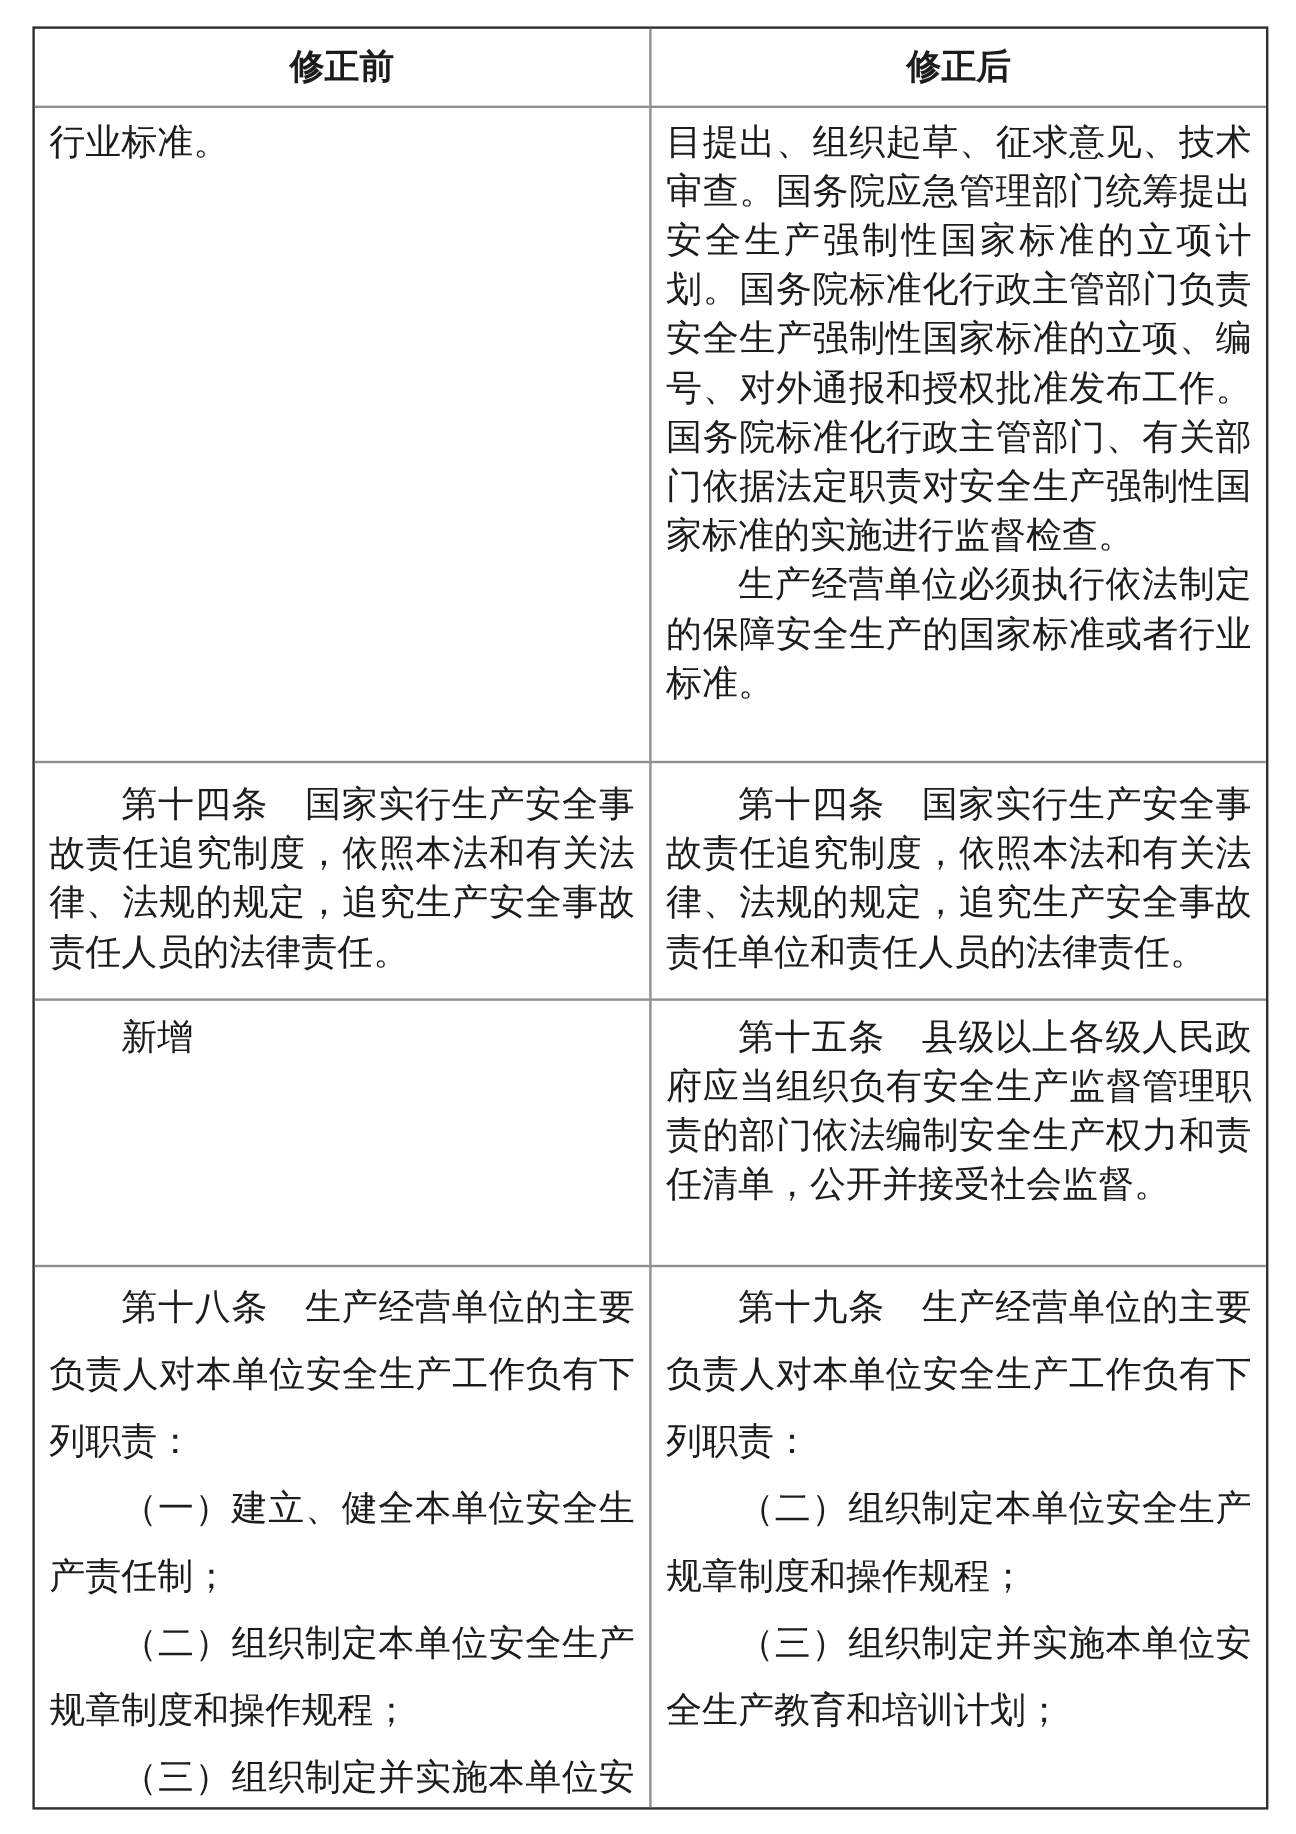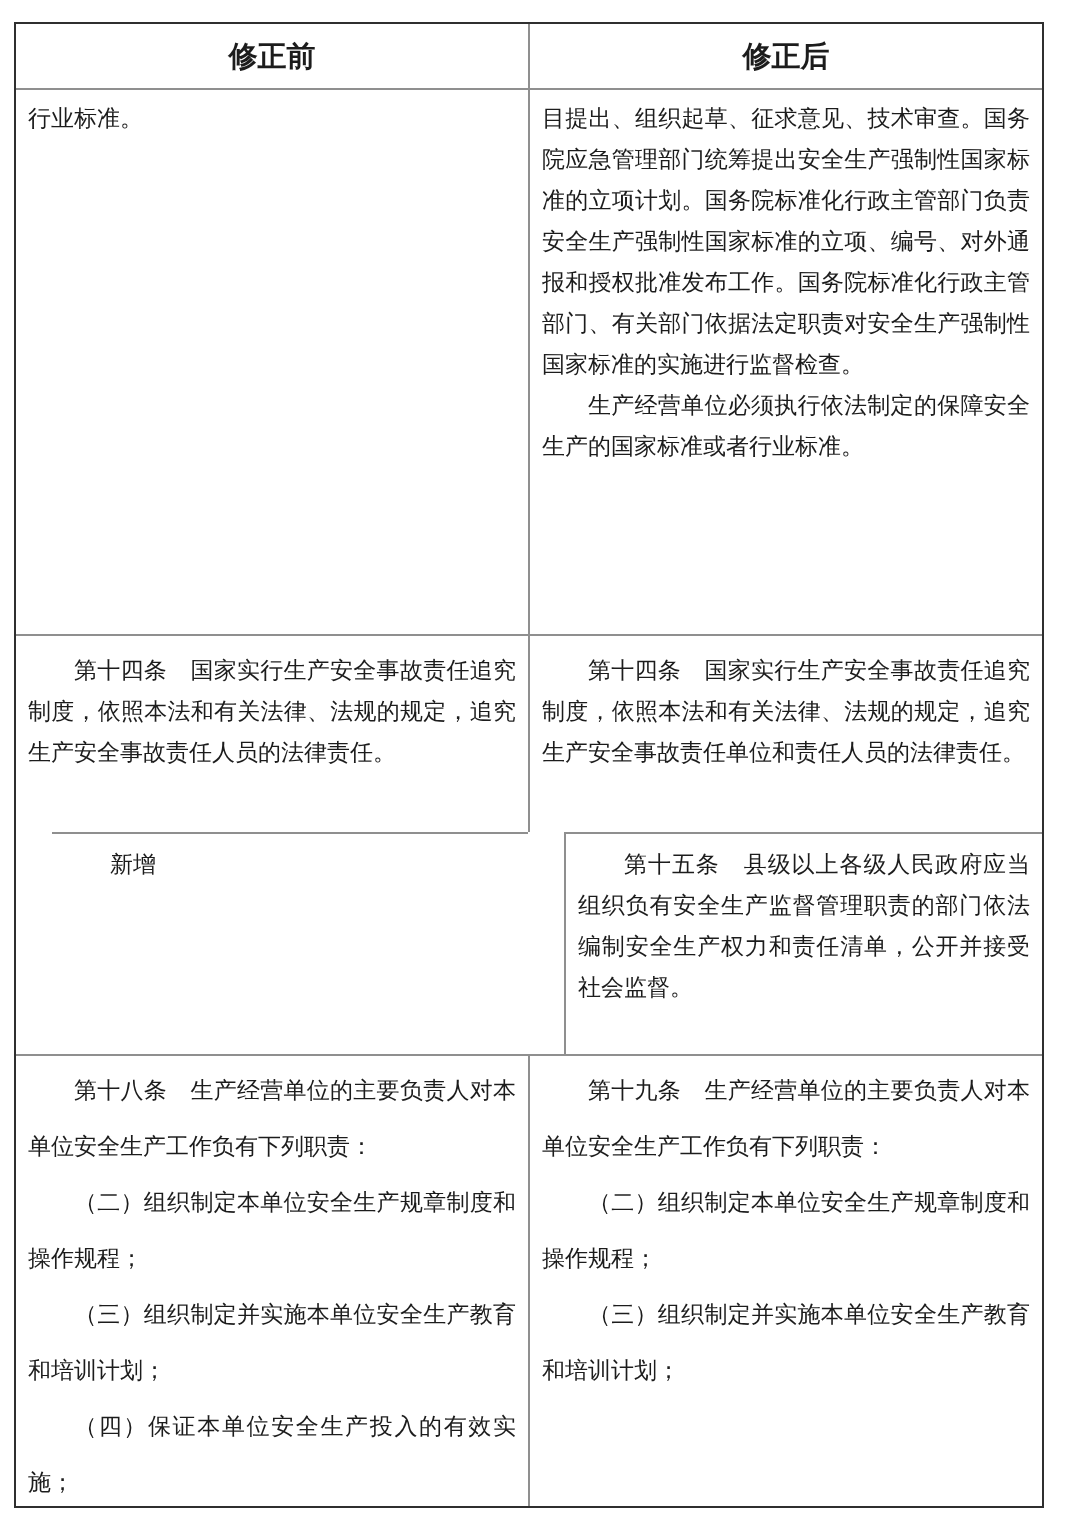--- a/index.html
+++ b/index.html
@@ -11,47 +11,47 @@
   html,body{margin:0;padding:0;}
   body{
     width:1080px;height:1528px;
     background:var(--paper);
     font-family:"Liberation Serif","DejaVu Serif",serif;
     color:var(--ink);
     position:relative;
     overflow:hidden;
   }
   .tbl{
-    position:absolute;left:14px;top:22px;
+    position:absolute;left:27px;top:22px;
     width:1030px;height:1486px;
     box-sizing:border-box;
     border:2px solid var(--outer);
     display:grid;
     grid-template-columns:512px 1fr;
     grid-template-rows:64px 546px 198px 222px 1fr;
     background:var(--paper);
   }
   .cell{
     box-sizing:border-box;
     overflow:hidden;
     padding:8px 12px 0 12px;
-    font-size:23px;
+    font-size:30px;
     line-height:41px;
   }
   .cell.c2{border-left:2px solid var(--inner);}
   .cell.body{border-top:2px solid var(--inner);}
   .cell.head{
     display:flex;align-items:center;justify-content:center;
     font-family:"Liberation Sans","DejaVu Sans",sans-serif;
     font-weight:700;font-size:29px;
     padding:0;
   }
   .cell.r1{padding-top:8px;}
   .cell.r2{padding-top:14px;}
-  .cell.r3{padding-top:10px;margin-left:36px;}
+  .cell.r3{padding-top:10px;}
   .cell.r4{padding-top:6px;line-height:56px;}
   .para{
     margin:0;
     text-align:justify;
     text-justify:inter-character;
   }
   .para.indent{text-indent:2em;}
   .run{font-family:"Liberation Serif","DejaVu Serif",serif;}
   .run.bold{
     font-family:"Liberation Sans","DejaVu Sans",sans-serif;
@@ -79,20 +79,21 @@
       <p class="para indent"><span class="run bold">第十四条</span><span class="run">　国家实行生产安全事故责任追究制度，依照本法和有关法律、法规的规定，追究生产安全事故</span><span class="run bold">责任单位和</span><span class="run">责任人员的法律责任。</span></p>
     </div>
     <div class="cell body r3 c1">
       <p class="para indent"><span class="run bold">新增</span></p>
     </div>
     <div class="cell body r3 c2">
       <p class="para indent"><span class="run bold">第十五条　县级以上各级人民政府应当组织负有安全生产监督管理职责的部门依法编制安全生产权力和责任清单，公开并接受社会监督。</span></p>
     </div>
     <div class="cell body r4 c1">
       <p class="para indent"><span class="run bold">第十八条</span><span class="run">　生产经营单位的主要负责人对本单位安全生产工作负有下列职责：</span></p>
+      <p class="para indent"><span class="run">（一）建立、健全本单位安全生产责任制；</span></p>
       <p class="para indent"><span class="run">（二）组织制定本单位安全生产规章制度和操作规程；</span></p>
       <p class="para indent"><span class="run">（三）组织制定并实施本单位安全生产教育和培训计划；</span></p>
       <p class="para indent"><span class="run">（四）保证本单位安全生产投入的有效实施；</span></p>
     </div>
     <div class="cell body r4 c2">
       <p class="para indent"><span class="run bold">第十九条</span><span class="run">　生产经营单位的主要负责人对本单位安全生产工作负有下列职责：</span></p>
       <p class="para indent"><span class="run">（二）组织制定本单位安全生产规章制度和操作规程；</span></p>
       <p class="para indent"><span class="run">（三）组织制定并实施本单位安全生产教育和培训计划；</span></p>
     </div>
   </div>

